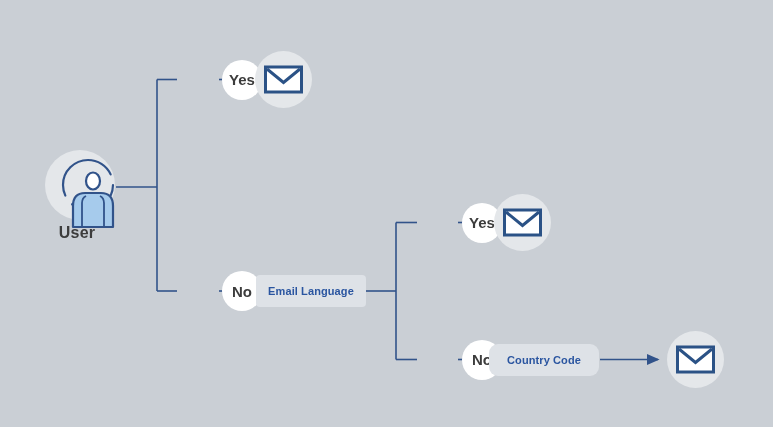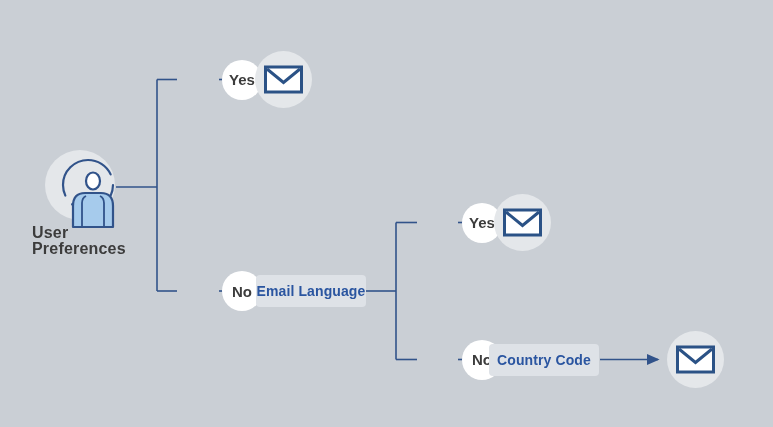--- a/index.html
+++ b/index.html
@@ -25,49 +25,49 @@
   .link{fill:none;stroke:var(--line);stroke-width:1.6;}
   .arrowhead{fill:var(--line);}
   .person{position:absolute;left:35px;top:140px;}
   .person .halo{fill:var(--halo-fill);}
   .person .arc{fill:none;stroke:var(--line);stroke-width:2.2;stroke-linecap:round;
     stroke-dasharray:7 25 4 7 50 7;}
   .person .body{fill:var(--person-fill);stroke:var(--line);stroke-width:2.2;stroke-linejoin:round;}
   .person .armline{fill:none;stroke:var(--line);stroke-width:1.8;}
   .person .head{fill:#ffffff;stroke:var(--line);stroke-width:2.2;}
   .root-label{
-    position:absolute;left:32px;top:225px;width:130px;
-    text-align:left;color:var(--text-dark);
+    position:absolute;left:12px;top:225px;width:130px;
+    text-align:center;color:var(--text-dark);
     font-size:16px;font-weight:700;line-height:16px;letter-spacing:.2px;
   }
   .decision{
     position:absolute;width:40px;height:40px;border-radius:50%;
     background:var(--decision-fill);
     display:flex;align-items:center;justify-content:center;
     color:var(--text-dark);font-size:15px;font-weight:700;margin-left:44px;
   }
   .node-box{
     position:absolute;width:110px;height:32px;border-radius:4px;
     background:var(--node-fill);
     display:flex;align-items:center;justify-content:center;
-    color:var(--text-blue);font-size:14px;font-weight:700;letter-spacing:.1px;text-align:right;
+    color:var(--text-blue);font-size:11px;font-weight:700;letter-spacing:.1px;text-align:right;
   }
   .halo{
     position:absolute;width:57px;height:57px;border-radius:50%;
     background:var(--halo-fill);
     display:flex;align-items:center;justify-content:center;
   }
   .env-rect{fill:#ffffff;stroke:var(--envelope-stroke);stroke-width:3;}
   .env-flap{fill:none;stroke:var(--envelope-stroke);stroke-width:3;stroke-linejoin:miter;}
   #yes1{left:178px;top:59.5px;}
   #no1{left:178px;top:271px;}
   #yes2{left:418px;top:202.5px;}
   #no2{left:418px;top:339.5px;}
   #email-language{left:256px;top:275px;}
-  #country-code{left:489px;top:343.5px;}
+  #country-code{left:489px;top:343.5px;border-radius:9px;}
   #env1{left:255px;top:51px;}
   #env2{left:494px;top:194px;}
   #env3{left:667px;top:331px;}
 </style>
 </head>
 <body>
 
 <div class="stage">
 
   <svg class="connectors" width="773" height="427" viewBox="0 0 773 427">
@@ -95,21 +95,20 @@
     <circle class="halo" cx="45" cy="45" r="35"></circle>
     <circle class="arc" cx="53" cy="45" r="25" pathLength="100"></circle>
     <path class="body" d="M38,87 L38,66 Q38,53 50,53 L66,53 Q78,53 78,66 L78,87 Z"></path>
     <path class="armline" d="M47,87 L47,63 Q47,58 51,56"></path>
     <path class="armline" d="M69,87 L69,63 Q69,58 65,56"></path>
     <ellipse class="head" cx="58" cy="41" rx="7" ry="8.5"></ellipse>
   </svg>
 
   <div class="root-label">
     <div>User</div>
-    <div>Preferences</div>
   </div>
 
   <div class="decision" id="yes1">
     <span>Yes</span>
   </div>
   <div class="decision" id="no1">
     <span>No</span>
   </div>
 
   <div class="node-box" id="email-language">

